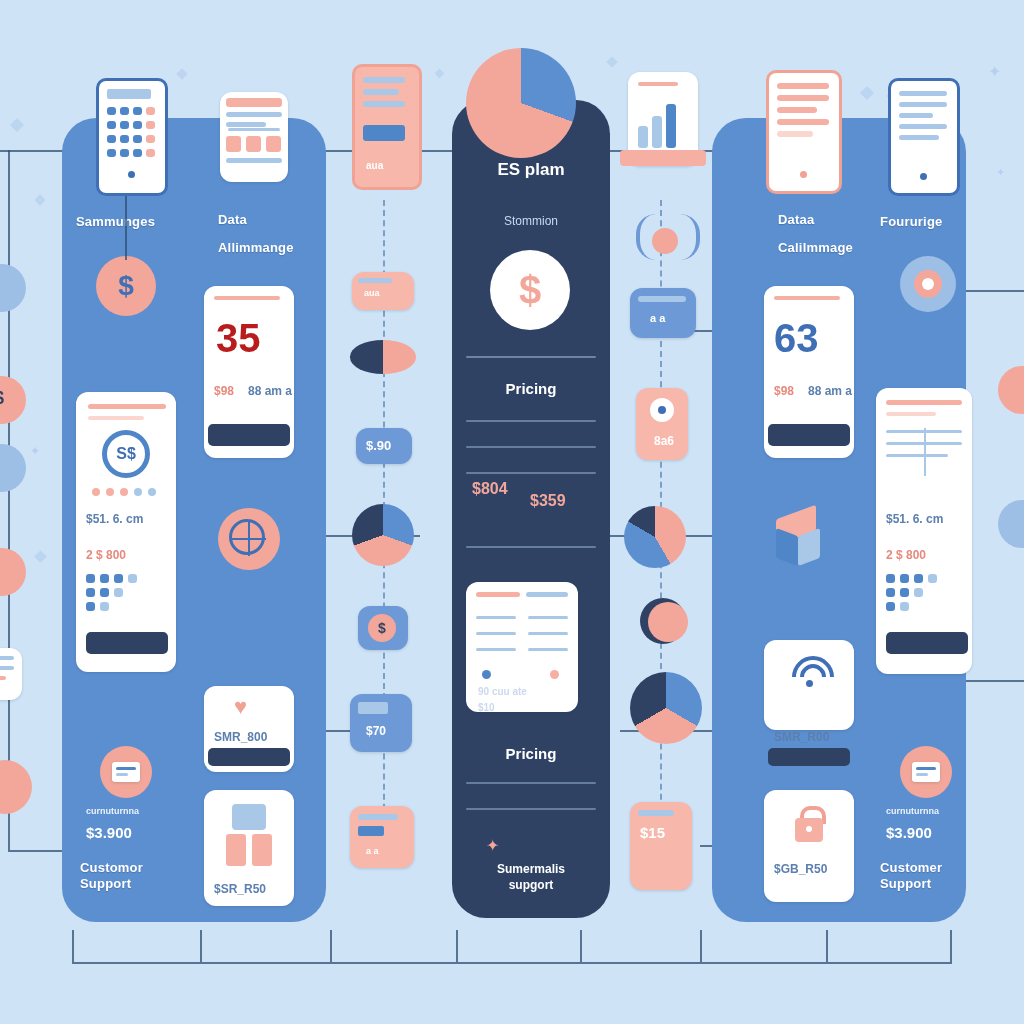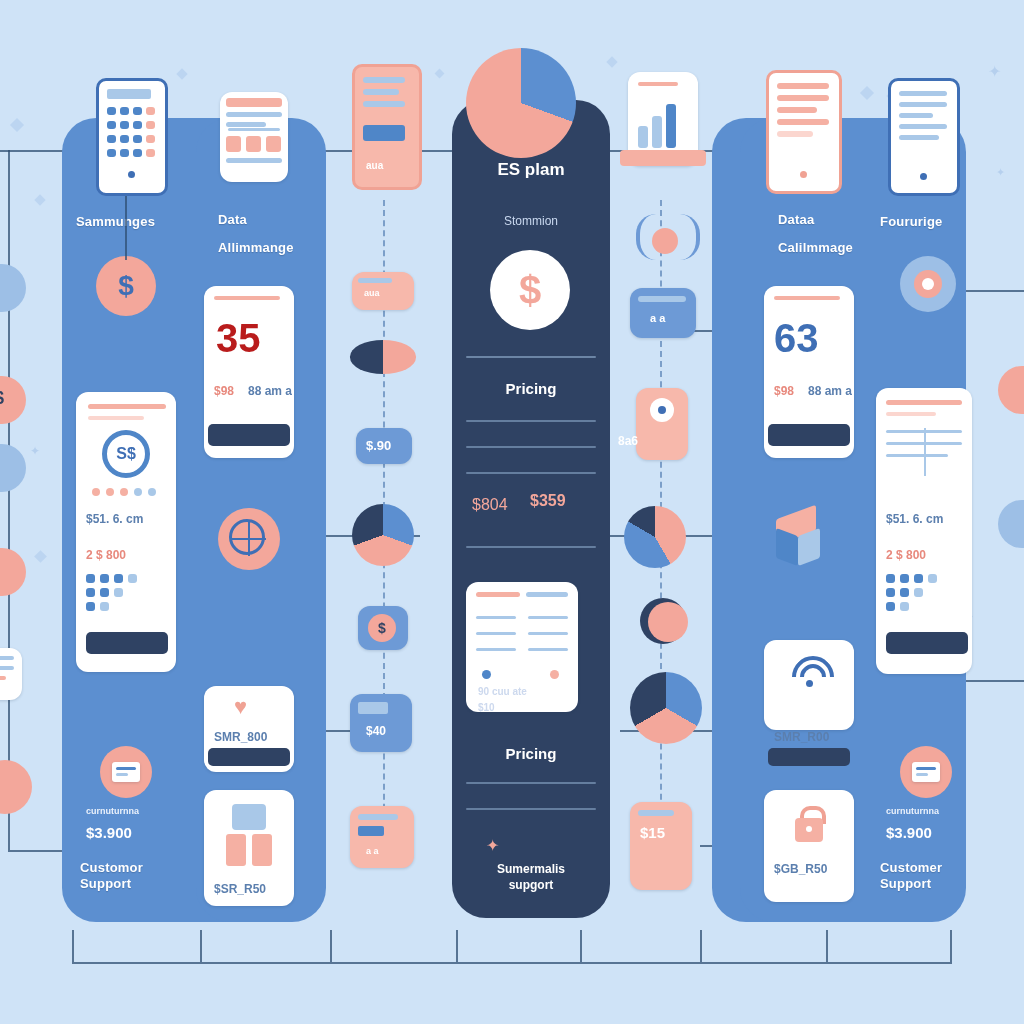--- a/index.html
+++ b/index.html
@@ -375,21 +375,21 @@
 
   <div class="dot" style="left:490px; top:250px; width:80px; height:80px; background:#ffffff;"></div>
   <div class="abs" style="left:490px; top:250px; width:80px; height:80px; display:flex; align-items:center; justify-content:center; color:#f3a79b; font-size:40px; font-weight:bold;">$</div>
 
   <div class="bar lblue" style="left:466px; top:356px; width:130px; height:2px; opacity:.5;"></div>
   <div class="abs" style="left:452px; top:380px; width:158px; color:#ffffff; font-size:15px; font-weight:bold; text-align:center;">Pricing</div>
   <div class="bar lblue" style="left:466px; top:420px; width:130px; height:2px; opacity:.45;"></div>
   <div class="bar lblue" style="left:466px; top:446px; width:130px; height:2px; opacity:.45;"></div>
   <div class="bar lblue" style="left:466px; top:472px; width:130px; height:2px; opacity:.45;"></div>
 
-  <div class="abs" style="left:472px; top:496px; color:#f3a79b; font-size:16px; font-weight:normal;">$804</div>
+  <div class="abs" style="left:472px; top:480px; color:#f3a79b; font-size:16px; font-weight:bold;">$804</div>
   <div class="abs" style="left:530px; top:492px; color:#f3a79b; font-size:16px; font-weight:bold;">$359</div>
   <div class="bar lblue" style="left:466px; top:546px; width:130px; height:2px; opacity:.45;"></div>
 
   <div class="card" style="left:466px; top:582px; width:112px; height:130px;">
     <div class="bar pink" style="left:10px; top:10px; width:44px; height:5px;"></div>
     <div class="bar lblue" style="left:60px; top:10px; width:42px; height:5px;"></div>
     <div class="bar lblue" style="left:10px; top:34px; width:40px; height:3px;"></div>
     <div class="bar lblue" style="left:62px; top:34px; width:40px; height:3px;"></div>
     <div class="bar lblue" style="left:10px; top:50px; width:40px; height:3px;"></div>
     <div class="bar lblue" style="left:62px; top:50px; width:40px; height:3px;"></div>
@@ -488,21 +488,21 @@
   <div class="pie" style="left:352px; top:504px; width:62px; height:62px; background:conic-gradient(#5c8fd0 0deg 110deg, #f3a79b 110deg 250deg, #2f4263 250deg 360deg);"></div>
 
   <div class="card" style="left:358px; top:606px; width:50px; height:44px; background:#6d9ad6;">
     <div class="dot" style="left:10px; top:8px; width:28px; height:28px; background:#f3a79b;"></div>
     <div class="abs" style="left:10px; top:8px; width:28px; height:28px; display:flex; align-items:center; justify-content:center; color:#2f4263; font-size:14px; font-weight:bold;">$</div>
   </div>
 
   <div class="card" style="left:350px; top:694px; width:62px; height:58px; background:#6d9ad6;">
     <div class="bar lblue" style="left:8px; top:8px; width:30px; height:12px; border-radius:2px;"></div>
   </div>
-  <div class="abs" style="left:366px; top:724px; color:#ffffff; font-size:12px; font-weight:bold;">$40</div>
+  <div class="abs" style="left:366px; top:724px; color:#ffffff; font-size:12px; font-weight:bold;">$70</div>
 
   <div class="card" style="left:350px; top:806px; width:64px; height:62px; background:#f7b8ab;">
     <div class="bar lblue" style="left:8px; top:8px; width:40px; height:6px;"></div>
     <div class="bar blue" style="left:8px; top:20px; width:26px; height:10px; border-radius:2px;"></div>
   </div>
   <div class="tiny-txt" style="left:366px; top:846px; color:#ffffff;">a a</div>
 
   <div class="abs" style="left:632px; top:212px; width:62px; height:58px;">
     <div class="dot" style="left:20px; top:16px; width:26px; height:26px; background:#f3a79b;"></div>
     <div style="position:absolute; left:4px; top:2px; width:20px; height:46px; border-left:4px solid #6d9ad6; border-radius:20px 0 0 20px;"></div>
@@ -511,21 +511,21 @@
 
   <div class="card" style="left:630px; top:288px; width:66px; height:50px; background:#6d9ad6;">
     <div class="bar lblue" style="left:8px; top:8px; width:48px; height:6px;"></div>
   </div>
   <div class="tiny-txt" style="left:650px; top:312px; color:#ffffff; font-size:11px;">a a</div>
 
   <div class="card" style="left:636px; top:388px; width:52px; height:72px; background:#f7b8ab;">
     <div class="dot" style="left:14px; top:10px; width:24px; height:24px; background:#ffffff;"></div>
     <div class="dot" style="left:22px; top:18px; width:8px; height:8px; background:#3f6fb5;"></div>
   </div>
-  <div class="abs" style="left:618px; top:434px; color:#ffffff; font-size:12px; font-weight:bold;">8a6</div>
+  <div class="abs" style="left:654px; top:434px; color:#ffffff; font-size:12px; font-weight:bold;">8a6</div>
 
   <div class="pie" style="left:624px; top:506px; width:62px; height:62px; background:conic-gradient(#f3a79b 0deg 150deg, #5c8fd0 150deg 300deg, #2f4263 300deg 360deg);"></div>
 
   <div class="abs" style="left:640px; top:596px; width:56px; height:52px;">
     <div class="dot" style="left:0px; top:2px; width:46px; height:46px; background:#2f4263;"></div>
     <div class="dot" style="left:8px; top:6px; width:40px; height:40px; background:#f3a79b;"></div>
   </div>
 
   <div class="pie" style="left:630px; top:672px; width:72px; height:72px; background:conic-gradient(#5c8fd0 0deg 120deg, #f3a79b 120deg 240deg, #2f4263 240deg 360deg);"></div>
 

